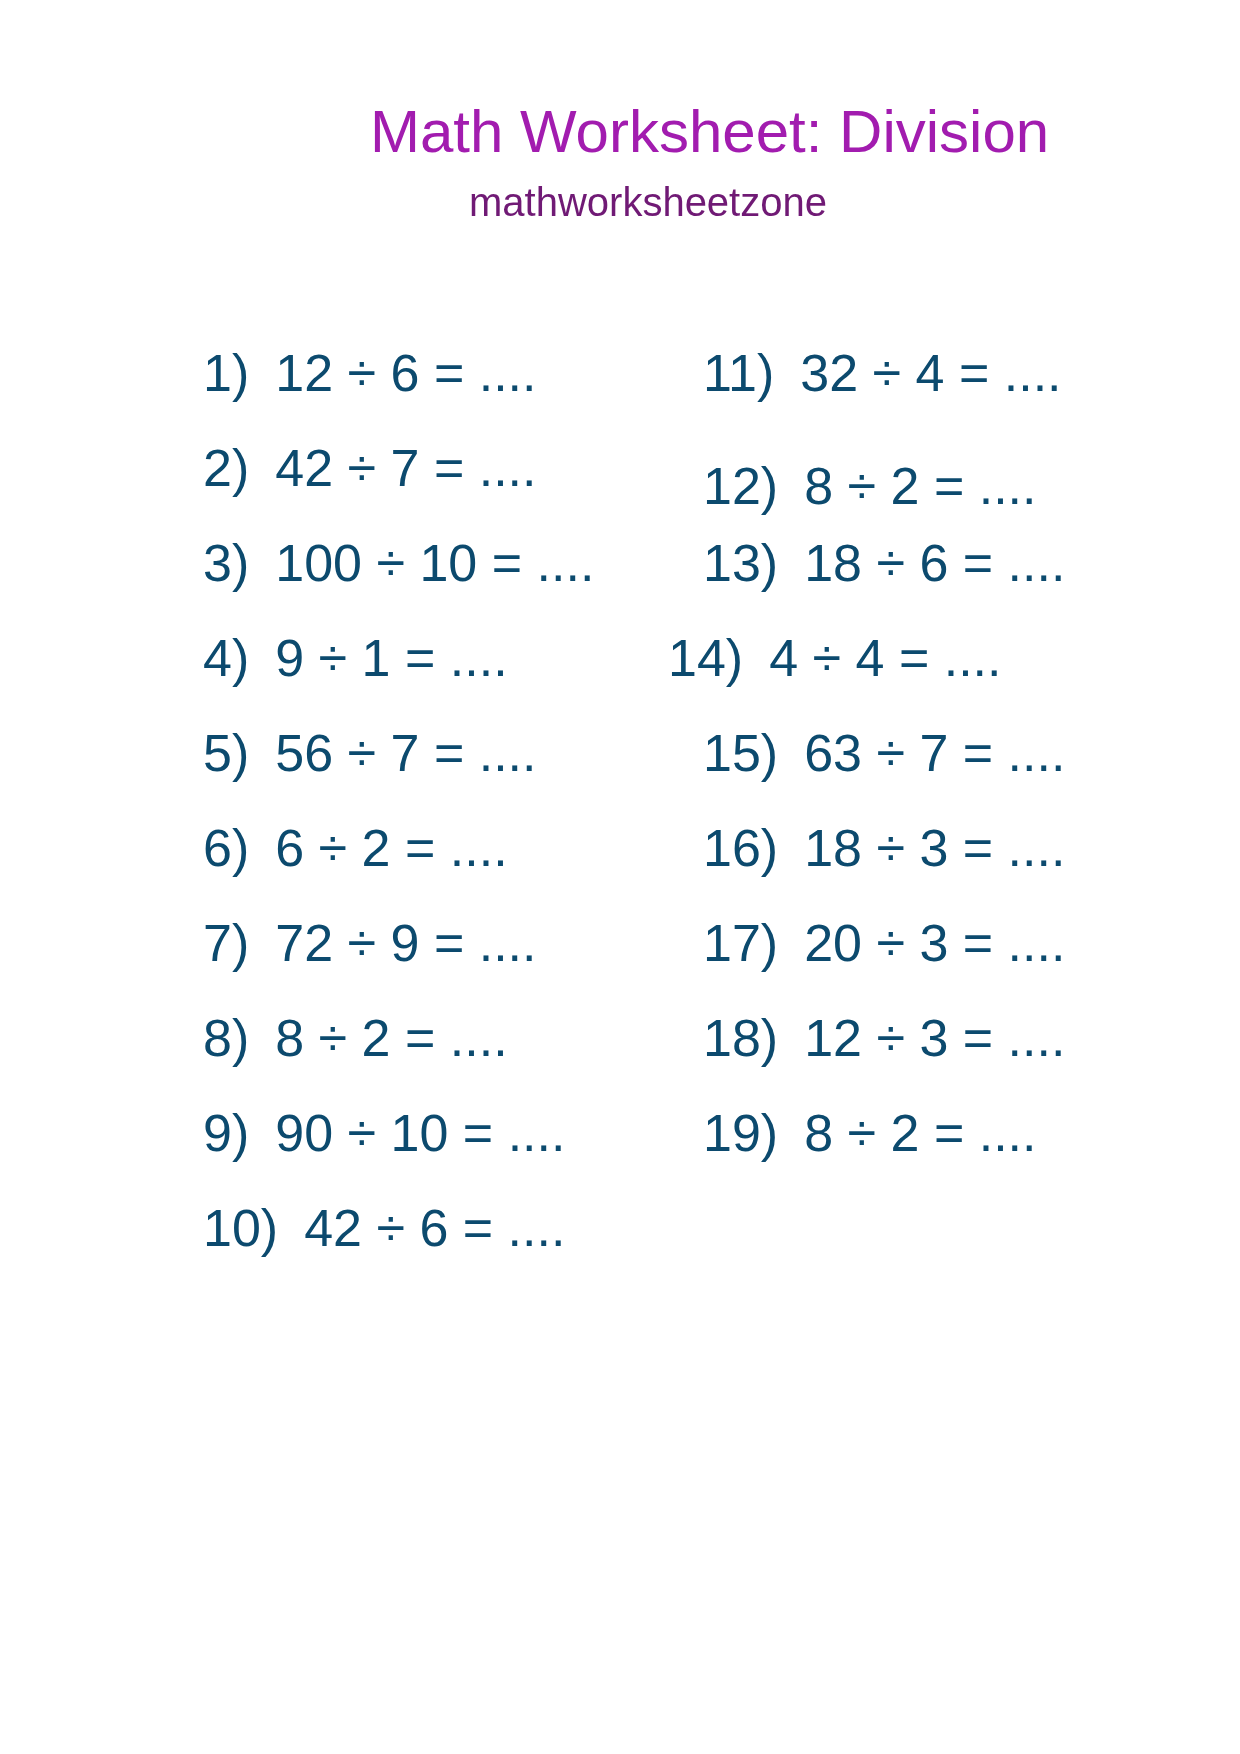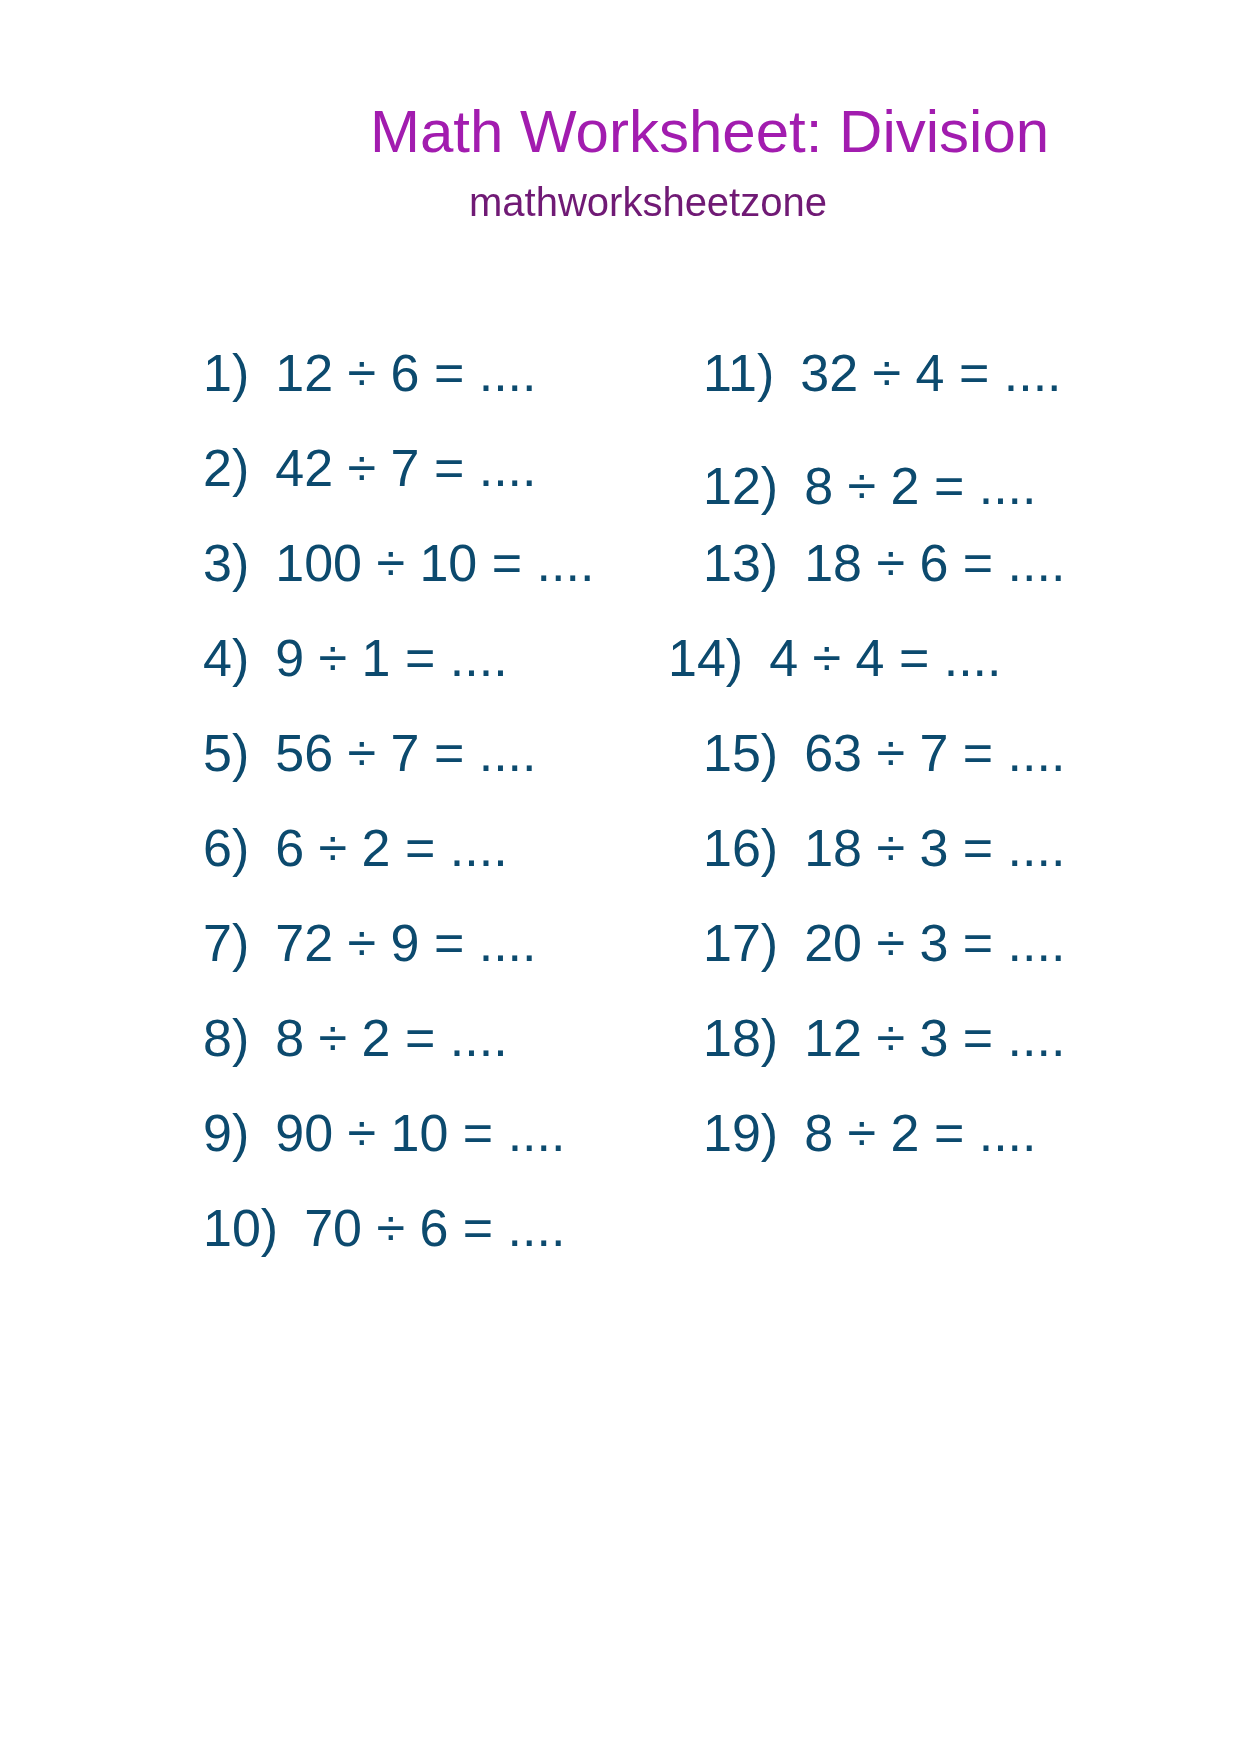--- a/index.html
+++ b/index.html
@@ -81,21 +81,21 @@
     <div class="problem" style="left:203px; top:917px;">
       <span class="num">7)</span><span class="sep"></span><span>72 ÷ 9 = ....</span>
     </div>
     <div class="problem" style="left:203px; top:1012px;">
       <span class="num">8)</span><span class="sep"></span><span>8 ÷ 2 = ....</span>
     </div>
     <div class="problem" style="left:203px; top:1107px;text-align:center;">
       <span class="num">9)</span><span class="sep"></span><span>90 ÷ 10 = ....</span>
     </div>
     <div class="problem" style="left:203px; top:1202px;">
-      <span class="num">10)</span><span class="sep"></span><span>70 ÷ 6 = ....</span>
+      <span class="num">10)</span><span class="sep"></span><span>42 ÷ 6 = ....</span>
     </div>
   </div>
 
   <div>
     <div class="problem" style="left:703px; top:347px;">
       <span class="num">11)</span><span class="sep"></span><span>32 ÷ 4 = ....</span>
     </div>
     <div class="problem" style="left:703px; top:460px;">
       <span class="num">12)</span><span class="sep"></span><span>8 ÷ 2 = ....</span>
     </div>

